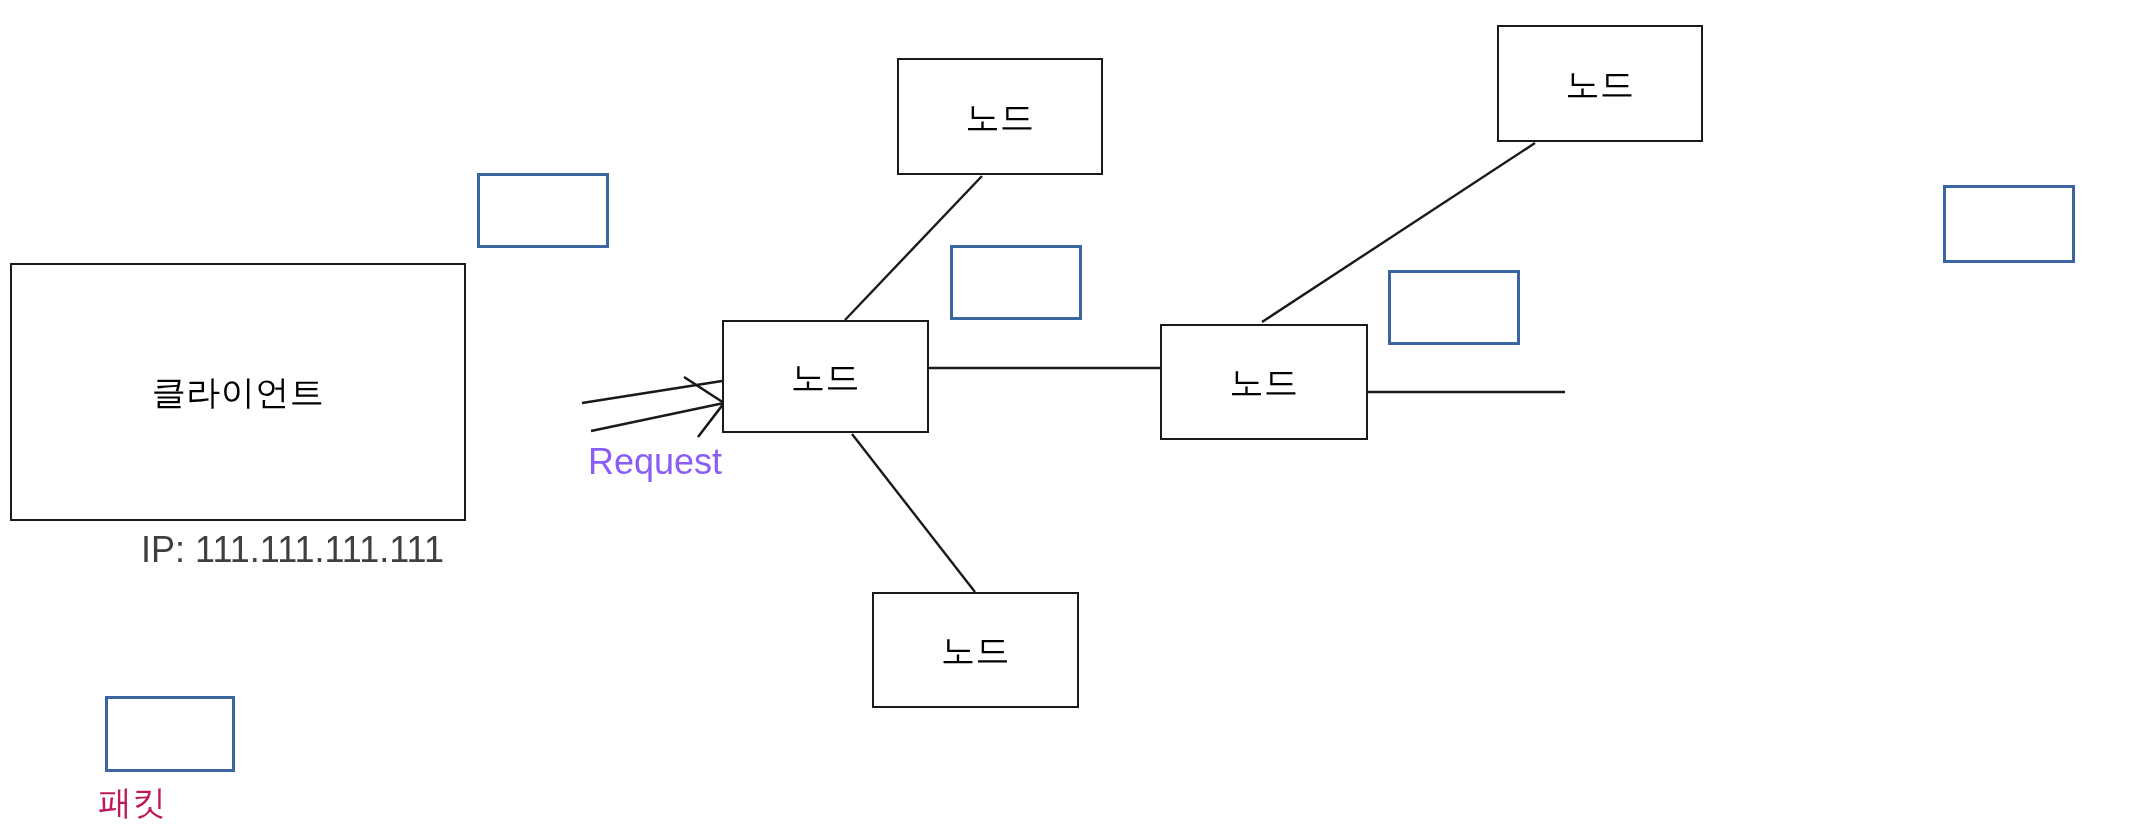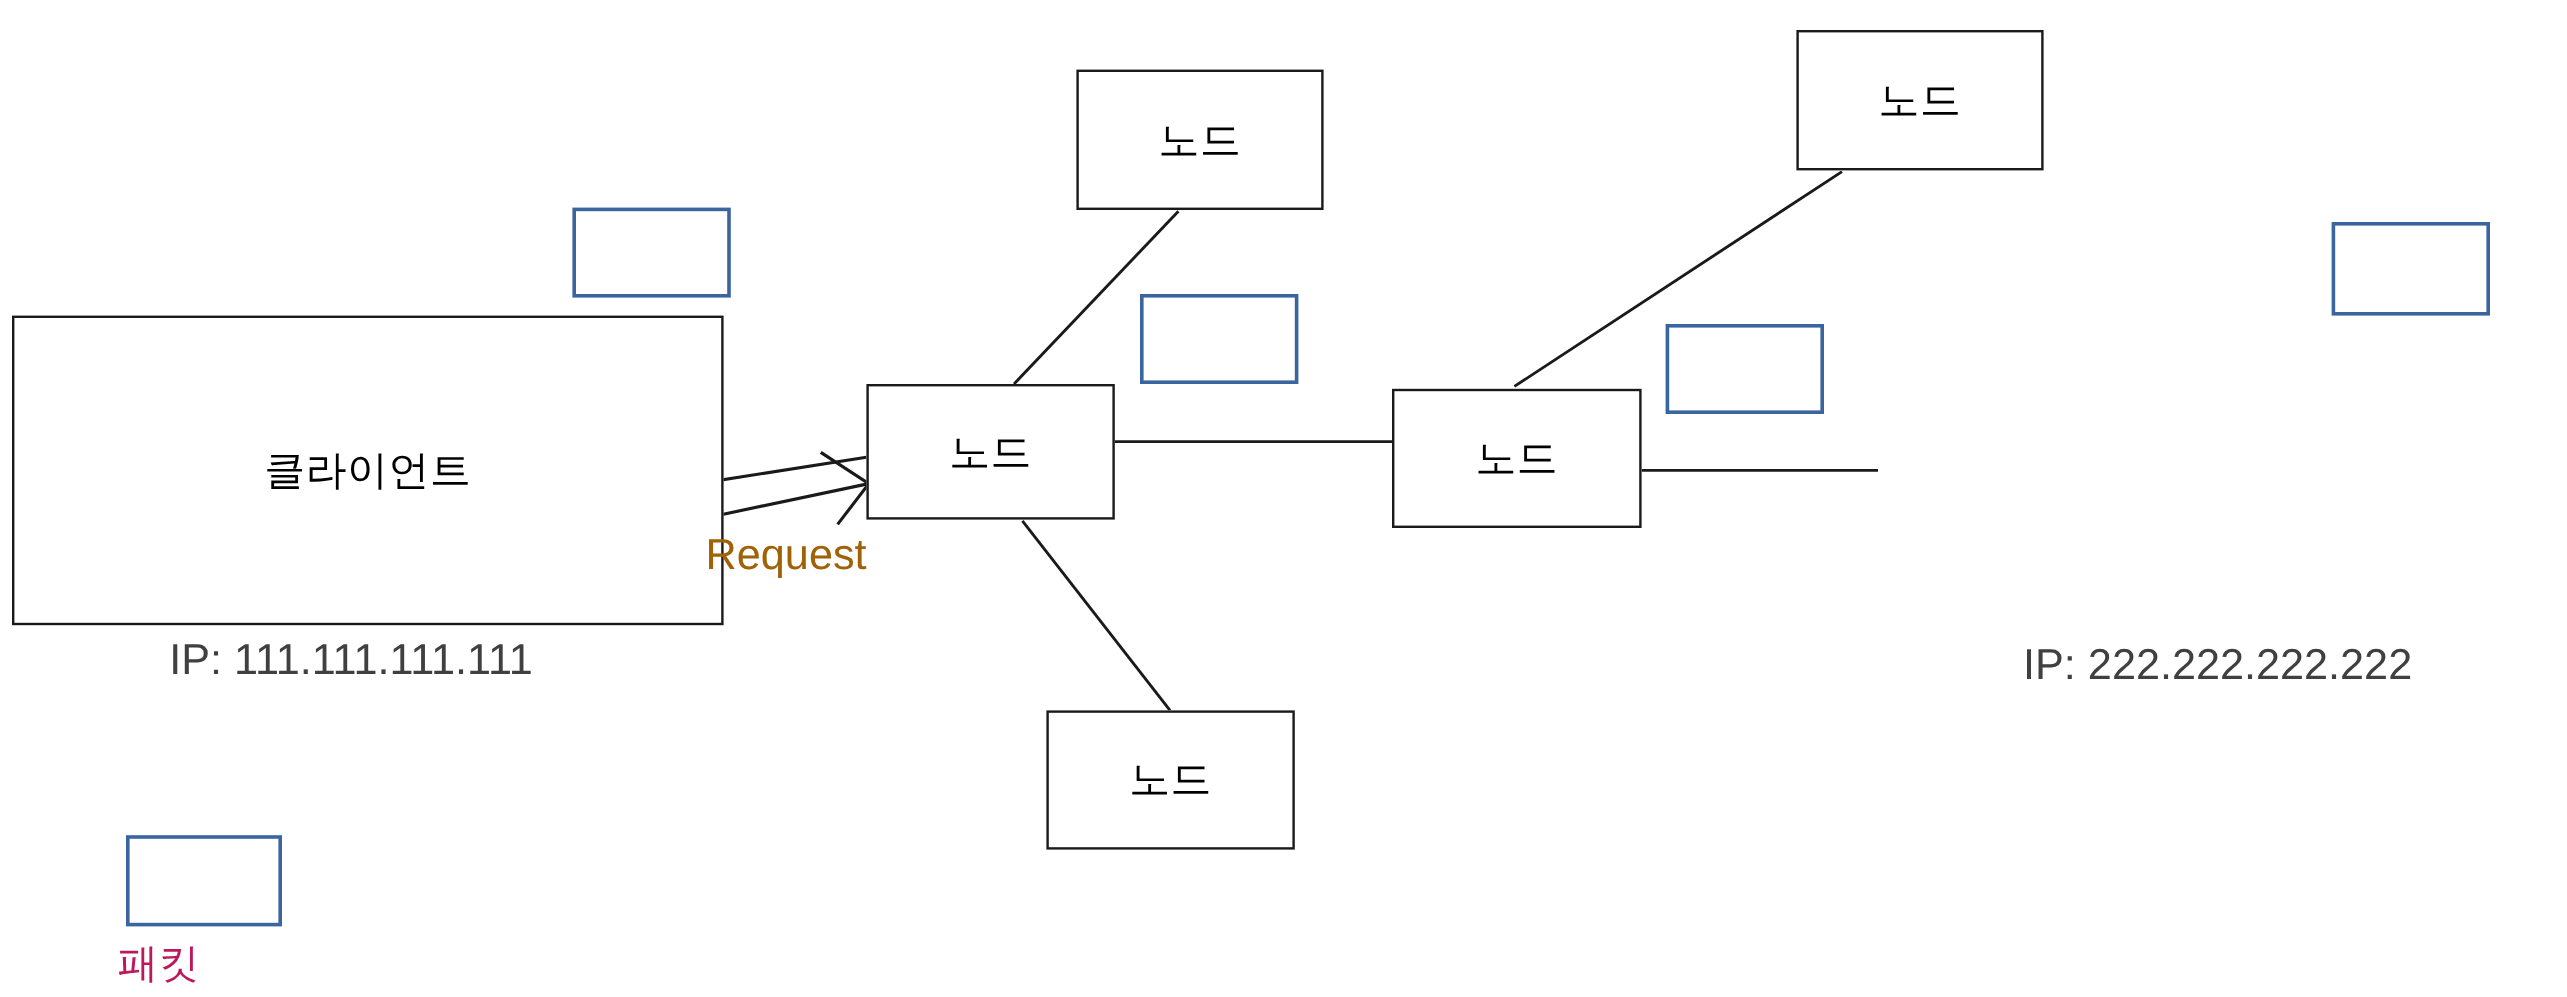--- a/index.html
+++ b/index.html
@@ -74,21 +74,21 @@
     position: absolute;
     font-size: 34px;
     color: #be185d;
     white-space: nowrap;
   }
 
   
   .flow-label {
     position: absolute;
     font-size: 36px;
-    color: #a16207;
+    color: #8b5cf6;
     white-space: nowrap;
   }
 </style>
 </head>
 <body>
 
 <div id="stage">
 
   <svg id="wires" viewBox="0 0 2139 831" xmlns="http://www.w3.org/2000/svg">
     <g id="link-group" stroke="#1a1a1a" stroke-width="2.4" fill="none">
@@ -98,26 +98,25 @@
         <line x1="852" y1="434" x2="975" y2="592"></line>
         <line x1="1262" y1="322" x2="1535" y2="143"></line>
       </g>
     <g id="flow-group" stroke="#1a1a1a" stroke-width="2.6" fill="none">
         <line x1="582" y1="403" x2="722" y2="381"></line>
         <line x1="591" y1="431" x2="724" y2="403"></line>
         <path d="M 684 377 L 724 403 L 698 437"></path>
       </g>
   </svg>
 
-  <div class="box endpoint" id="ep-client" style="left: 10px; top: 263px; width: 593px; height: 258px;">
+  <div class="box endpoint" id="ep-client" style="left: 10px; top: 263px; width: 456px; height: 258px;">
     <span class="box-label">클라이언트</span>
   </div>
   <div class="ip-caption" id="ip-client" style="left: 10px; width: 565px; top: 529px;">IP: 111.111.111.111</div>
 
-  <div class="ip-caption" id="ip-server" style="left: 1565px; width: 566px; top: 533px;">IP: 222.222.222.222</div>
 
   <div class="box node" id="nd-0" style="left: 897px; top: 58px; width: 206px; height: 117px;">
     <span class="box-label">노드</span>
   </div>
   <div class="box node" id="nd-1" style="left: 722px; top: 320px; width: 207px; height: 113px;">
     <span class="box-label">노드</span>
   </div>
   <div class="box node" id="nd-2" style="left: 872px; top: 592px; width: 207px; height: 116px;">
     <span class="box-label">노드</span>
   </div>

